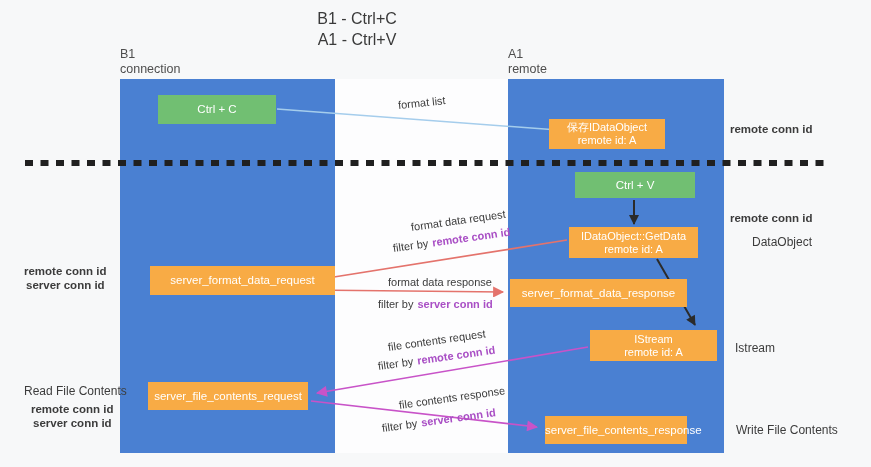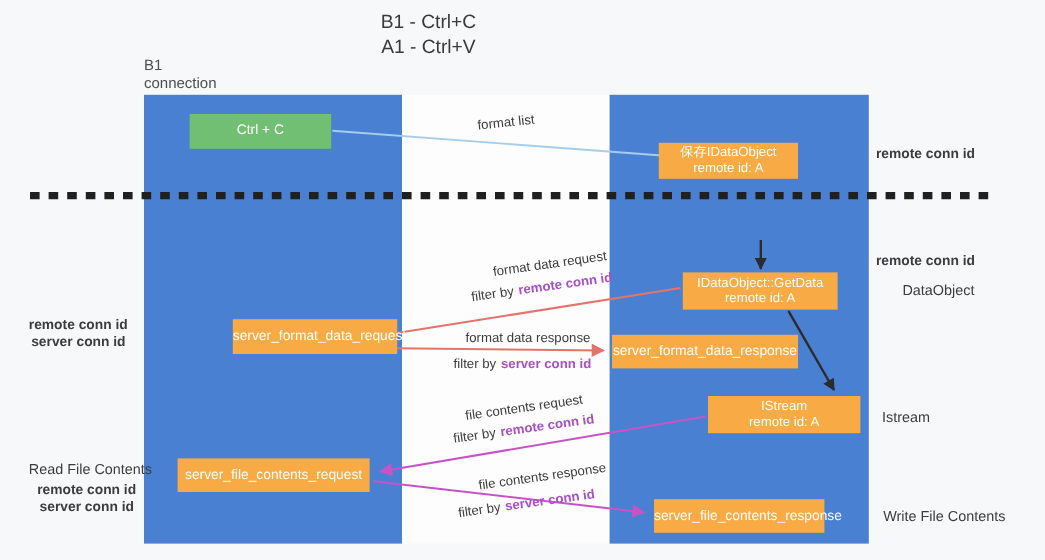--- a/index.html
+++ b/index.html
@@ -62,20 +62,24 @@
 
   <div class="title">
     <div>B1 - Ctrl+C</div>
     <div>A1 - Ctrl+V</div>
   </div>
 
   <div class="lane-header" style="left:120px;width:215px;">
     <div>B1</div>
     <div>connection</div>
   </div>
+  <div class="lane-header" style="left:508px;width:216px;">
+    <div>A1</div>
+    <div>remote</div>
+  </div>
 
   <div class="lane lane-left"></div>
   <div class="gap-band"></div>
   <div class="lane lane-right"></div>
 
   <svg class="overlay" width="871" height="467" viewBox="0 0 871 467">
     <defs>
       <marker id="m-blue" viewBox="0 0 10 10" refX="9" refY="5" markerWidth="12" markerHeight="10" orient="auto" markerUnits="userSpaceOnUse">
           <path d="M0,0 L10,5 L0,10 z" fill="#a5cdec"></path>
         </marker>
@@ -106,31 +110,34 @@
 
   <div class="node green" style="left:158px;top:95px;width:118px;height:29px;">
     <span>Ctrl + C</span>
   </div>
 
   <div class="node orange" style="left:549px;top:119px;width:116px;height:30px;font-size:11px;">
     <span>保存IDataObject</span>
     <span>remote id: A</span>
   </div>
 
+  <div class="node green" style="left:575px;top:172px;width:120px;height:26px;">
+    <span>Ctrl + V</span>
+  </div>
 
   <div class="node orange" style="left:569px;top:227px;width:129px;height:31px;font-size:11px;justify-content:center;">
     <span>IDataObject::GetData</span>
     <span>remote id: A</span>
   </div>
 
-  <div class="node orange" style="left:150px;top:266px;width:137px;height:29px;margin-left:44px;">
+  <div class="node orange" style="left:150px;top:266px;width:185px;height:29px;">
     <span>server_format_data_request</span>
   </div>
 
-  <div class="node orange" style="left:510px;top:279px;width:155px;height:28px;">
+  <div class="node orange" style="left:510px;top:279px;width:177px;height:28px;">
     <span>server_format_data_response</span>
   </div>
 
   <div class="node orange" style="left:590px;top:330px;width:127px;height:31px;font-size:11px;">
     <span>IStream</span>
     <span>remote id: A</span>
   </div>
 
   <div class="node orange" style="left:148px;top:382px;width:160px;height:28px;">
     <span>server_file_contents_request</span>

